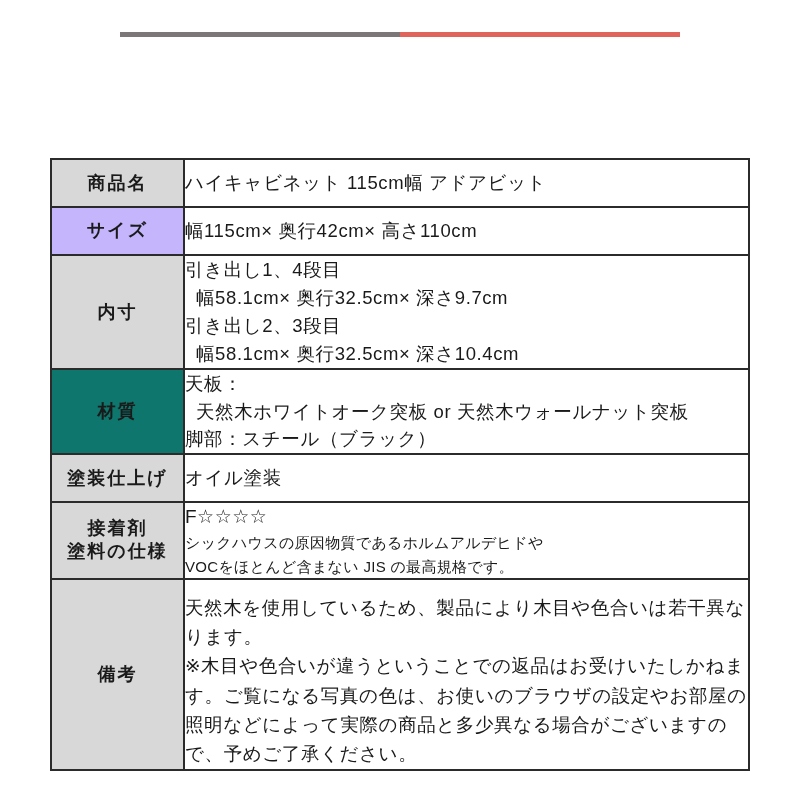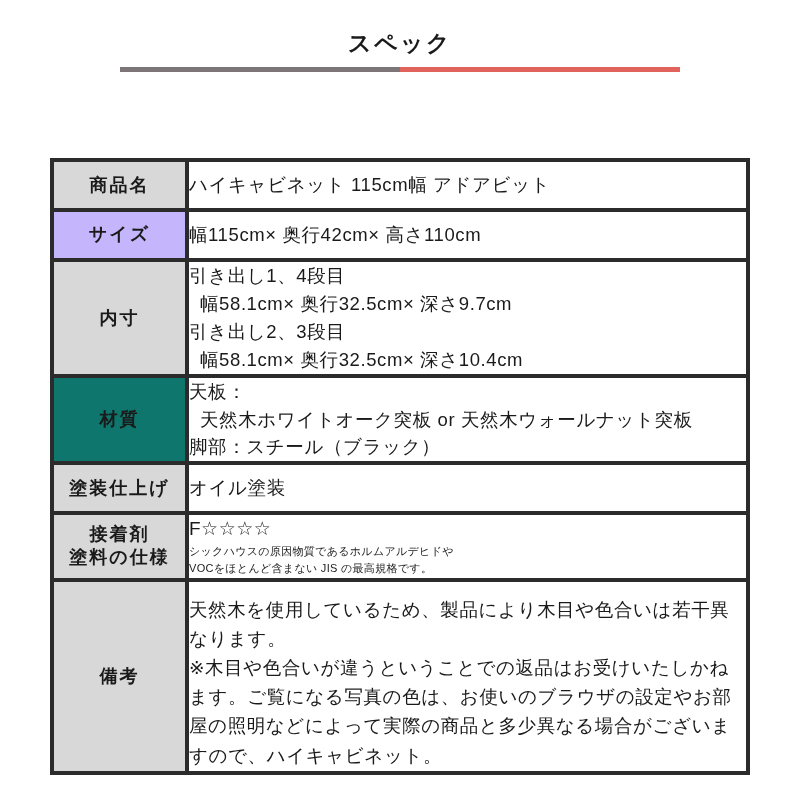--- a/index.html
+++ b/index.html
@@ -65,21 +65,21 @@
     top: 158px;
     width: 700px;
   }
   table.spec {
     width: 700px;
     border-collapse: collapse;
     table-layout: fixed;
     border: 2px solid #2b2b2b;
   }
   table.spec td {
-    border: 4px solid #ec4899;
+    border: 2px solid #ec4899;
     vertical-align: middle;
     padding: 0;
   }
   td.label {
     width: 131px;
     background: #d8d8d8;
     text-align: center;
     font-size: 18px;
     font-weight: bold;
     letter-spacing: 2px;
@@ -97,21 +97,21 @@
     letter-spacing: 0.6px;
   }
   .v-line {
     display: block;
     white-space: pre;
   }
   .v-line.indent {
     padding-left: 11px;
   }
   .v-line.small {
-    font-size: 11px;
+    font-size: 15px;
     letter-spacing: 0.3px;
     line-height: 1.55;
   }
   .v-line.stars {
     font-size: 19px;
     letter-spacing: 0.5px;
   }
   .v-line.wrap {
     white-space: normal;
   }
@@ -131,21 +131,20 @@
     padding-bottom: 1px;
   }
   tr.r-adhesive td.label { line-height: 1.3; }
 </style>
 </head>
 <body>
 
 <div class="page">
 
   <div class="header">
-    <div class="header-kana">スペック</div>
     <div class="rule">
       <div class="rule-left" style="background: rgb(125, 118, 121);"></div>
       <div class="rule-right" style="background: rgb(224, 100, 92);"></div>
     </div>
   </div>
 
   <div class="spec-wrap">
     <table class="spec" style="border-color: rgb(43, 43, 43);">
       <tbody>
           <tr class="r-name">
@@ -188,20 +187,20 @@
             <td class="value" style="border-color: rgb(43, 43, 43);">
               <span class="v-line stars">F☆☆☆☆</span>
               <span class="v-line small">シックハウスの原因物質であるホルムアルデヒドや</span>
               <span class="v-line small">VOCをほとんど含まない JIS の最高規格です。</span>
             </td>
           </tr>
           <tr class="r-note">
             <td class="label" style="background: rgb(216, 216, 216); border-color: rgb(43, 43, 43);">備考</td>
             <td class="value" style="border-color: rgb(43, 43, 43);">
               <span class="v-line wrap">天然木を使用しているため、製品により木目や色合いは若干異なります。</span>
-              <span class="v-line wrap">※木目や色合いが違うということでの返品はお受けいたしかねます。ご覧になる写真の色は、お使いのブラウザの設定やお部屋の照明などによって実際の商品と多少異なる場合がございますので、ハイキャビネット。</span>
+              <span class="v-line wrap">※木目や色合いが違うということでの返品はお受けいたしかねます。ご覧になる写真の色は、お使いのブラウザの設定やお部屋の照明などによって実際の商品と多少異なる場合がございますので、予めご了承ください。</span>
             </td>
           </tr>
         </tbody>
     </table>
   </div>
 
 </div>
 
 </body></html>

